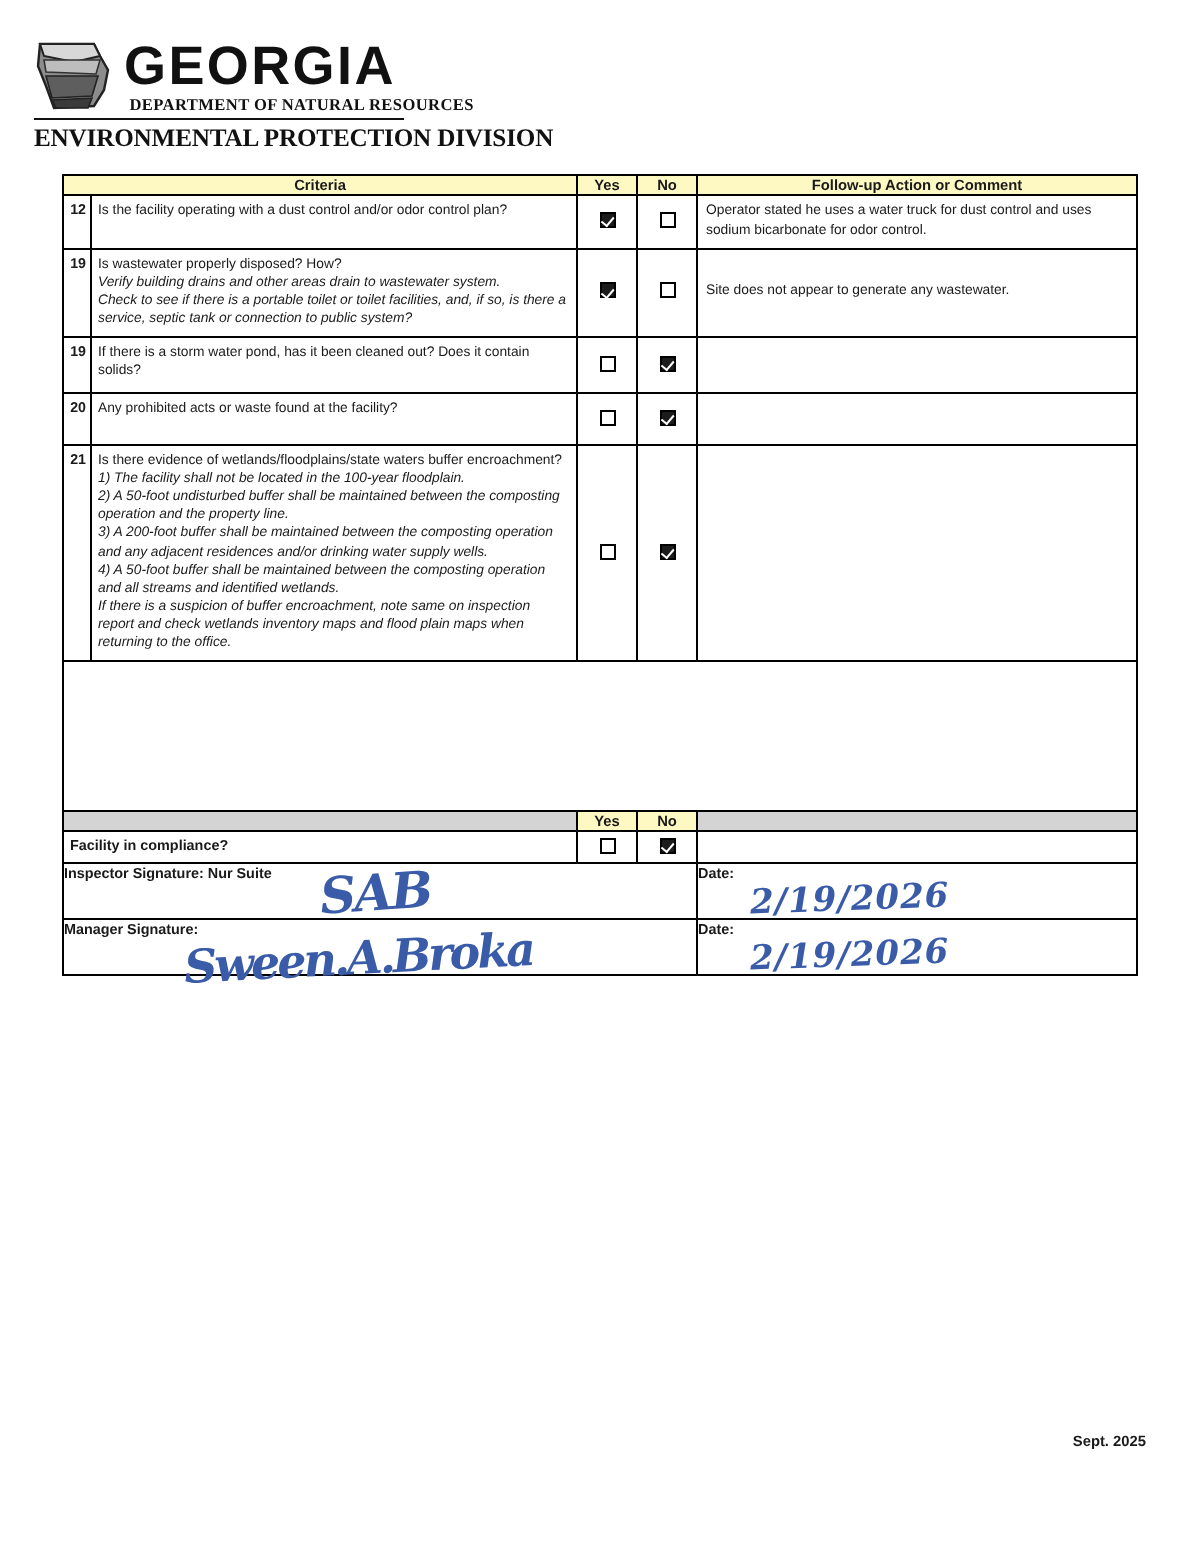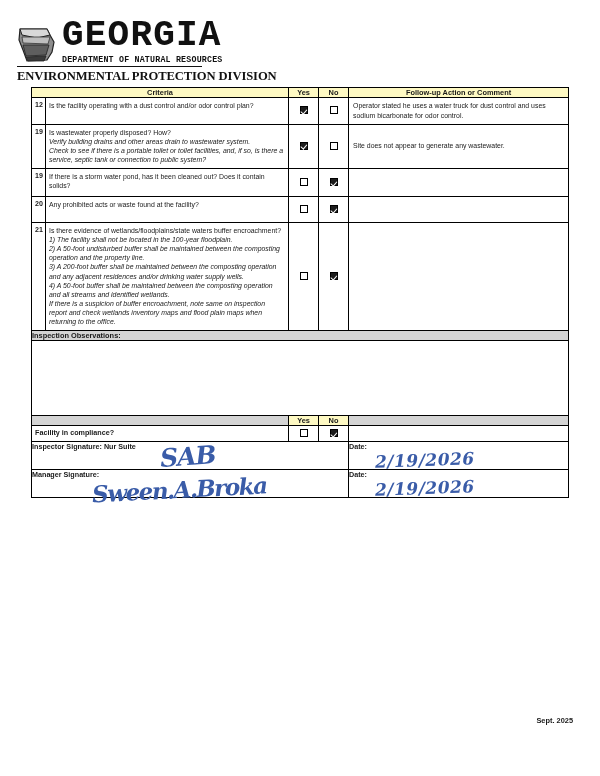--- a/index.html
+++ b/index.html
@@ -32,35 +32,36 @@
     display: flex;
     align-items: flex-end;
   }
   .logo-mark {
     width: 40px; height: 38px;
     margin-right: 5px;
     flex: none;
   }
   .logo-words { flex: 1; }
   .logo-georgia {
-    font-family: Liberation Mono, monospace;
-    font-size: 36px;
+    font-family: Liberation Sans, sans-serif;
+    font-size: 27px;
     font-weight: bold;
     letter-spacing: 1.2px;
     line-height: 0.96;
     color: #111;
   }
   .logo-dnr {
-    font-family: Liberation Mono, monospace;
+    font-family: Liberation Serif, serif;
     font-size: 8.3px;
     font-weight: bold;
     letter-spacing: 0.2px;
     color: #111;
     margin-top: 1px;
     white-space: nowrap;
+    text-align: right;
   }
   .logo-rule {
     border-top: 1.4px solid #111;
     margin-top: 2px;
     width: 185px;
   }
   .logo-epd {
     font-family: "Liberation Serif", serif;
     font-size: 12.6px;
     font-weight: bold;
@@ -330,23 +331,20 @@
       <td class="check">
         <span class="box"></span>
       </td>
       <td class="check">
         <span class="box checked"></span>
       </td>
       <td class="comment"></td>
     </tr>
 
     <tr>
-      <td class="band" colspan="5">Inspection Observations:</td>
-    </tr>
-    <tr>
       <td class="obs-body" colspan="5"></td>
     </tr>
 
     <tr>
       <td class="band" colspan="2">&nbsp;</td>
       <td class="colhead">Yes</td>
       <td class="colhead">No</td>
       <td class="band">&nbsp;</td>
     </tr>
 

